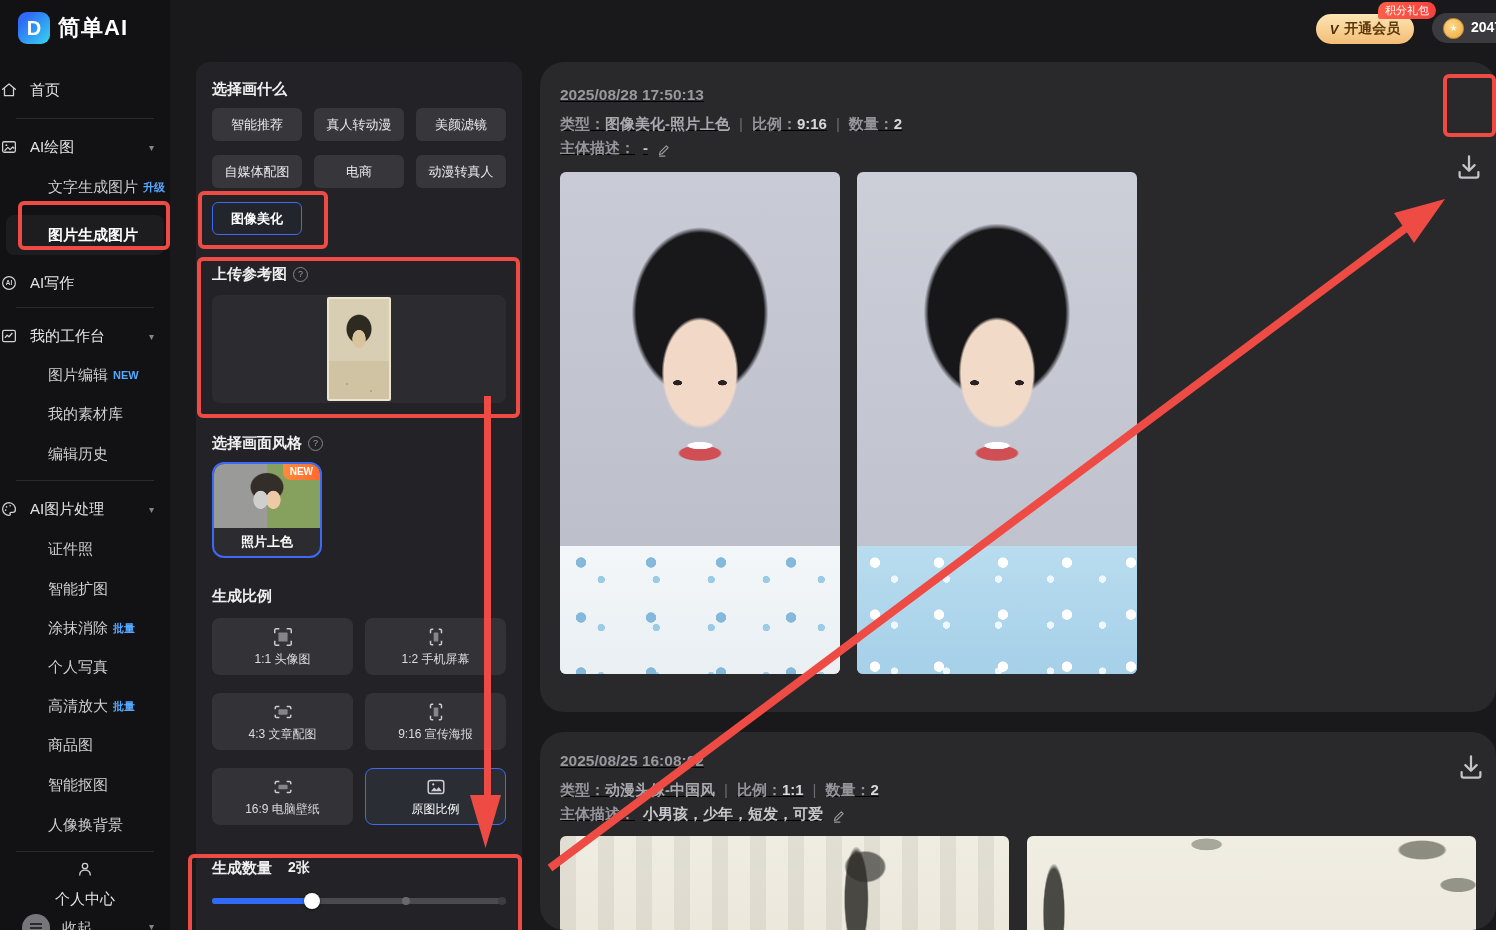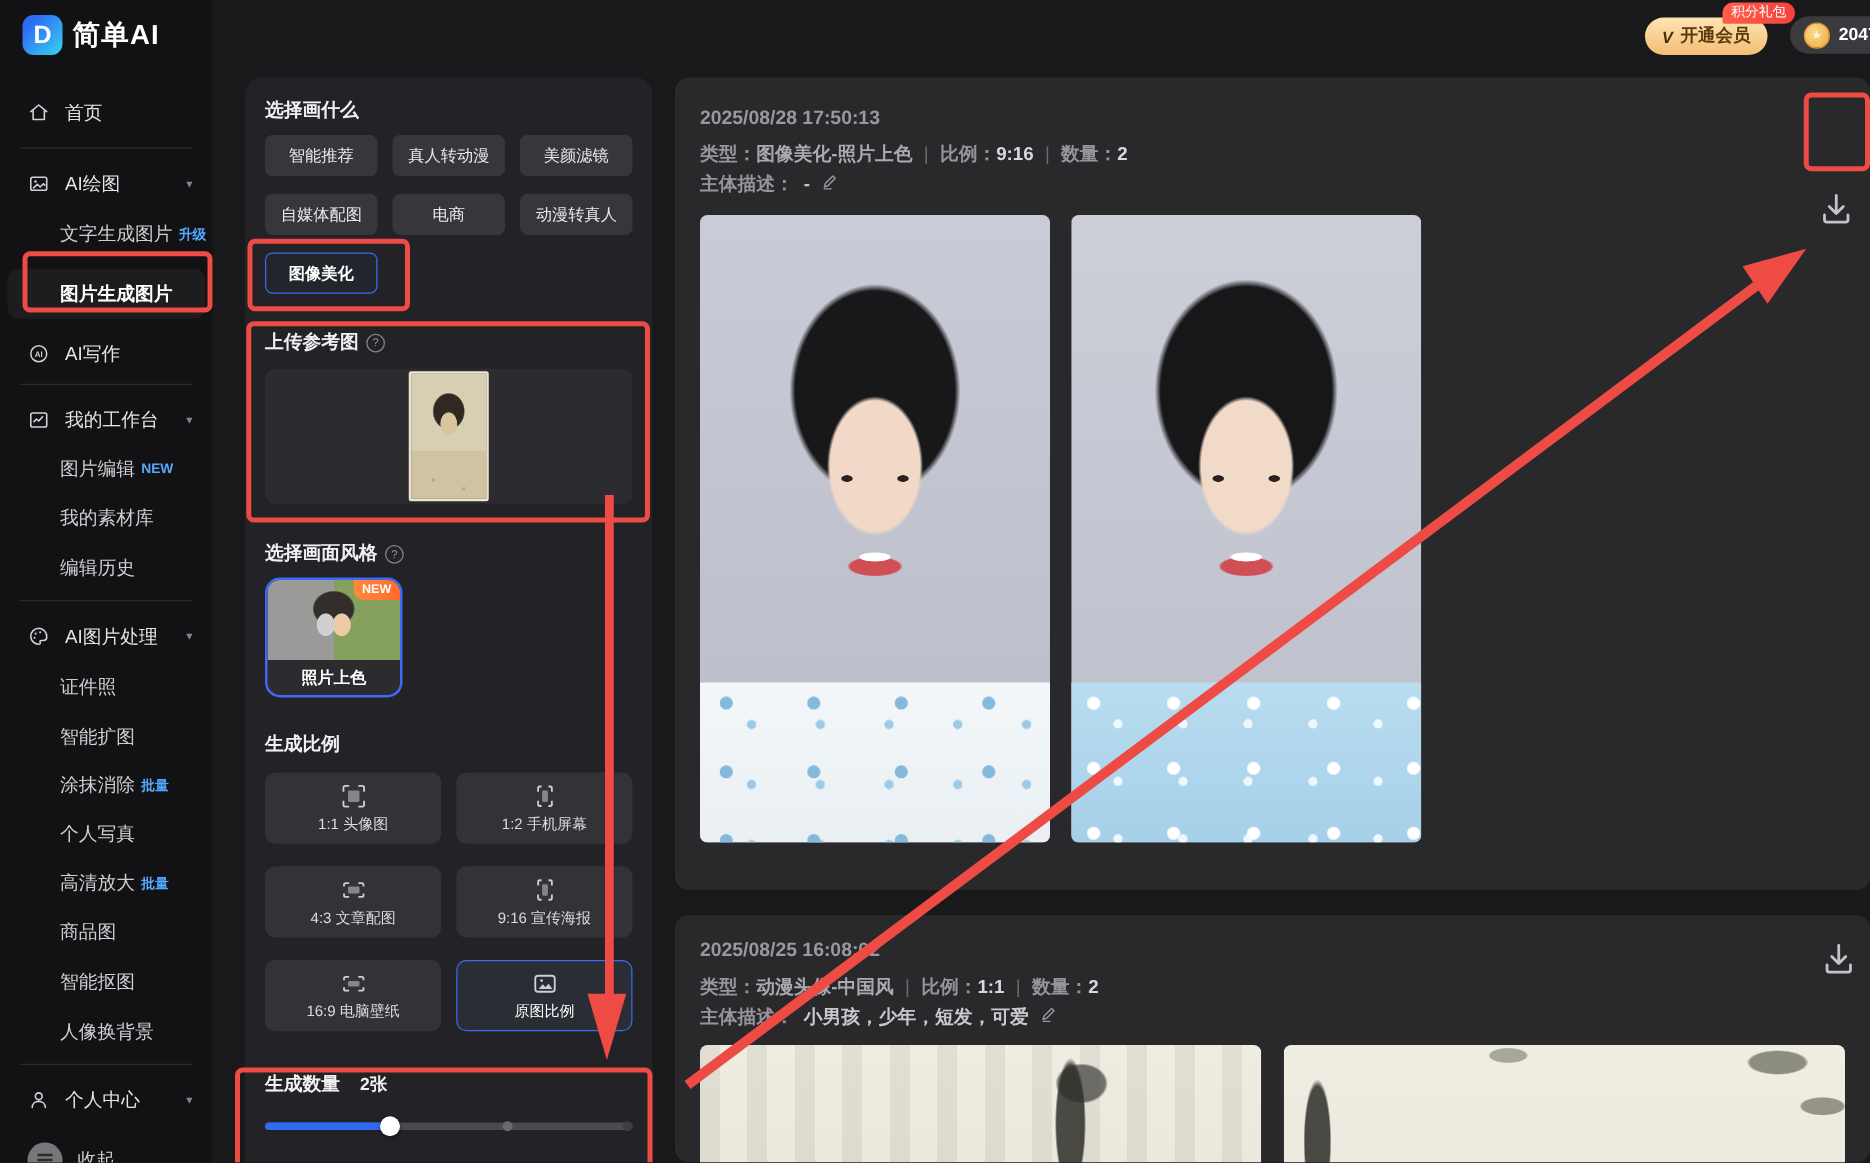--- a/index.html
+++ b/index.html
@@ -8,21 +8,21 @@
     background:#19191b;font-family:"Liberation Sans","DejaVu Sans",sans-serif;
     -webkit-font-smoothing:antialiased;
   }
   
   .sidebar{position:absolute;left:0;top:0;width:170px;height:930px;background:#121214;z-index:2;}
   .logo{position:absolute;left:18px;top:12px;display:flex;align-items:center;gap:8px;}
   .logo-mark{width:32px;height:32px;border-radius:9px;background:linear-gradient(135deg,#2f6bf6 20%,#35c8f0 90%);
     color:#fff;font-weight:bold;font-size:20px;display:flex;align-items:center;justify-content:center;}
   .logo-text{color:#fff;font-size:22px;font-weight:bold;letter-spacing:1px;}
   .side-list{position:absolute;top:50px;left:0;right:0;}
-  .side-item{display:flex;align-items:center;gap:12px;padding-left:22px;height:40px;color:#e4e4e7;font-size:15px;cursor:pointer;}
+  .side-item{display:flex;align-items:center;gap:12px;height:40px;color:#e4e4e7;font-size:15px;cursor:pointer;}
   .side-sub{display:flex;align-items:center;padding-left:48px;height:40px;color:#cfcfd3;font-size:15px;cursor:pointer;}
   .side-sub.active{color:#ffffff;font-weight:bold;background:#1d1d20;border-radius:8px;margin:0 6px;padding-left:42px;}
   .side-icon{width:18px;height:18px;flex:0 0 18px;}
   .chev{margin-left:auto;margin-right:16px;color:#84848a;font-size:10px;}
   .divider{height:1px;background:#2a2a2e;margin:6px 16px;}
   .badge-blue{color:#55a8ff;font-size:11px;margin-left:5px;font-weight:bold;}
   .avatar-row{display:flex;align-items:center;gap:12px;padding-left:22px;height:40px;color:#cfcfd3;font-size:15px;margin-top:8px;}
   .avatar-circ{width:28px;height:28px;border-radius:50%;background:#77777b;display:flex;align-items:center;justify-content:center;}
   .avatar-circ span{display:block;width:12px;height:2px;background:#2c2c2f;box-shadow:0 -4px 0 #2c2c2f,0 4px 0 #2c2c2f;}
   
@@ -73,29 +73,29 @@
   .slider{position:relative;height:16px;margin-top:16px;cursor:pointer;}
   .slider .track{position:absolute;left:0;right:0;top:5px;height:6px;border-radius:3px;background:#4a4a4f;}
   .slider .fill{position:absolute;left:0;top:5px;height:6px;border-radius:3px;background:#2f6bf6;width:34%;}
   .slider .dot66{position:absolute;left:calc(66% - 4px);top:4px;width:8px;height:8px;border-radius:50%;background:#69696e;}
   .slider .dot100{position:absolute;right:0;top:4px;width:8px;height:8px;border-radius:50%;background:#3e3e42;}
   .slider .thumb{position:absolute;left:calc(34% - 8px);top:0;width:16px;height:16px;border-radius:50%;background:#fff;box-shadow:0 1px 3px rgba(0,0,0,.5);}
   .gen-btn{margin-top:50px;height:46px;border-radius:23px;background:#3a5ef6;display:flex;flex-direction:column;align-items:center;justify-content:center;cursor:pointer;}
   .gen-btn .l1{color:#fff;font-size:15px;font-weight:bold;line-height:18px;}
   .gen-btn .l2{color:#ccd6fb;font-size:11px;line-height:14px;}
   
-  .card{position:absolute;background:#29292c;border-radius:11px;box-sizing:border-box;z-index:1;}
+  .card{position:absolute;background:#29292c;border-radius:24px;box-sizing:border-box;z-index:1;text-decoration:underline;}
   .card1{left:540px;top:62px;width:956px;height:650px;padding:24px 20px 0;}
   .card2{left:540px;top:732px;width:956px;height:198px;padding:20px 20px 0;overflow:hidden;}
   .ts{color:#98989d;font-size:15.5px;font-weight:bold;height:18px;line-height:18px;}
   .meta{margin-top:10px;height:20px;line-height:20px;font-size:15px;color:#95959b;font-weight:bold;}
   .meta .val{color:#a9a9af;text-align:right;}
   .meta .num{color:#d8d8dc;}
   .meta .sep{color:#6c6c72;padding:0 9px;font-weight:normal;}
-  .desc{margin-top:4px;height:20px;line-height:20px;font-size:15px;color:#95959b;font-weight:bold;display:flex;align-items:flex-start;gap:8px;}
+  .desc{margin-top:4px;height:20px;line-height:20px;font-size:15px;color:#95959b;font-weight:bold;display:flex;align-items:flex-end;gap:8px;}
   .desc .val{color:#c9c9cd;}
   .dl-btn{position:absolute;cursor:pointer;}
   .imgs{display:flex;gap:17px;margin-top:14px;}
   .img{border-radius:6px;position:relative;overflow:hidden;cursor:pointer;}
   .img-portrait{width:280px;height:502px;}
   .photo-a{background:
       radial-gradient(ellipse 7px 4px at 42% 42%,#2a2220 0 60%,rgba(0,0,0,0) 70%),
       radial-gradient(ellipse 7px 4px at 58% 42%,#2a2220 0 60%,rgba(0,0,0,0) 70%),
       radial-gradient(ellipse 21px 6px at 50% 54.5%,#ffffff 0 55%,rgba(0,0,0,0) 64%),
       radial-gradient(ellipse 36px 13px at 50% 56%,#cf4f55 0 55%,rgba(0,0,0,0) 62%),
@@ -231,21 +231,21 @@
     <div class="side-sub">
       <span>商品图</span>
     </div>
     <div class="side-sub">
       <span>智能抠图</span>
     </div>
     <div class="side-sub">
       <span>人像换背景</span>
     </div>
     <div class="divider"></div>
-    <div class="side-item" style="margin-top:8px;">
+    <div class="side-item" style="margin-top:8px;flex-direction:column;">
       <svg class="side-icon" viewBox="0 0 24 24" fill="none" stroke="#d2d2d6" stroke-width="1.7" stroke-linecap="round">
           <circle cx="12" cy="8" r="3.6"></circle>
           <path d="M5 20c0-4 3-6.5 7-6.5s7 2.5 7 6.5"></path>
         </svg>
       <span>个人中心</span>
       <span class="chev">▾</span>
     </div>
     <div class="avatar-row">
       <span class="avatar-circ">
           <span></span>

